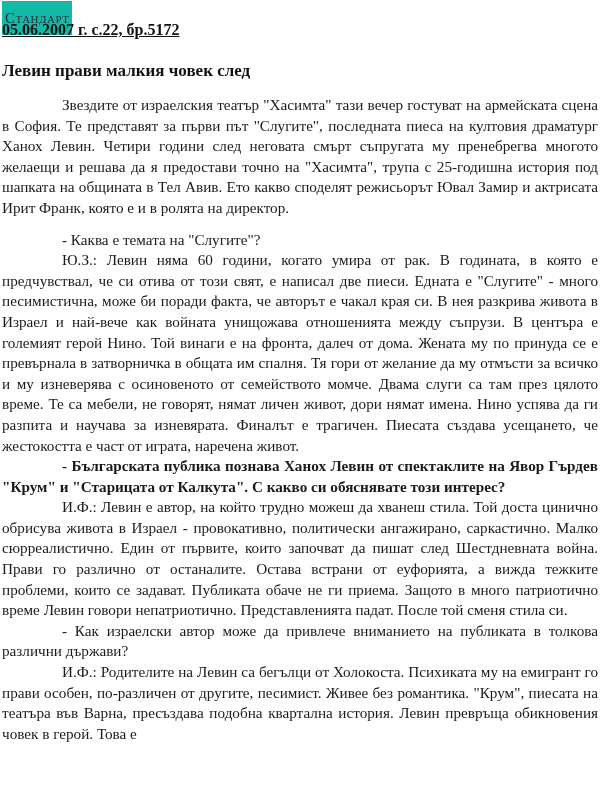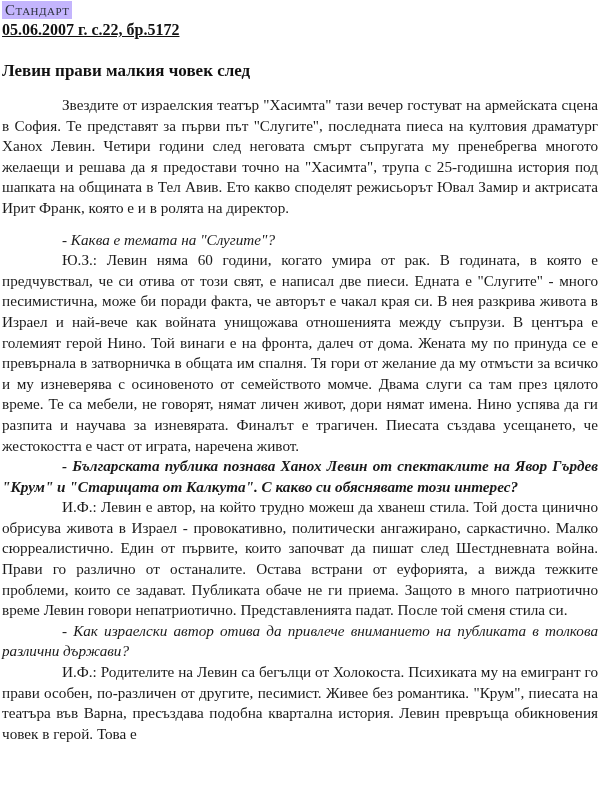--- a/index.html
+++ b/index.html
@@ -4,55 +4,55 @@
 <style>
   html, body { margin: 0; padding: 0; background: #ffffff; }
   body {
     width: 600px; height: 800px; overflow: hidden;
     font-family: "Liberation Serif", "DejaVu Serif", serif;
     color: #1a1a1a;
     position: relative;
   }
   .source {
     position: absolute; left: 2px; top: 1px;
-    background: #c4b5fd; color: #2a2f3a;
+    background: #14b8a6; color: #2a2f3a;
     font-size: 15px; letter-spacing: 0.5px;
-    padding: 0 3px; line-height: 18px;
+    padding: 8px 3px; line-height: 18px;
     font-variant: small-caps;
   }
   .meta {
     position: absolute; left: 2px; top: 20px;
     font-weight: bold; font-size: 16px; line-height: 20px;
     color: #111;
     text-decoration: underline;
   }
   .headline {
     position: absolute; left: 2px; top: 60px;
     font-weight: bold; font-size: 17px; line-height: 22px;
     color: #111;
   }
   .article {
     position: absolute; left: 2px; top: 95px; width: 596px;
     font-size: 15.2px; line-height: 20.6px;
     text-align: justify;
   }
   .article p { margin: 0; text-indent: 60px; }
-  .article p.q { font-style: italic; }
+  .article p.q { }
   .article p.q.bold { font-weight: bold; }
   .article .gap { height: 11px; }
 </style>
 </head>
 <body>
 
 <div class="source">Стандарт</div>
 <div class="meta">05.06.2007 г. с.22, бр.5172</div>
 <div class="headline">Левин прави малкия човек след</div>
 
 <div class="article">
   <p>Звездите от израелския театър "Хасимта" тази вечер гостуват на армейската сцена в София. Те представят за първи път "Слугите", последната пиеса на култовия драматург Ханох Левин. Четири години след неговата смърт съпругата му пренебрегва многото желаещи и решава да я предостави точно на "Хасимта", трупа с 25-годишна история под шапката на общината в Тел Авив. Ето какво споделят режисьорът Ювал Замир и актрисата Ирит Франк, която е и в ролята на директор.</p>
   <div class="gap"></div>
   <p class="q">- Каква е темата на "Слугите"?</p>
   <p>Ю.З.: Левин няма 60 години, когато умира от рак. В годината, в която е предчувствал, че си отива от този свят, е написал две пиеси. Едната е "Слугите" - много песимистична, може би поради факта, че авторът е чакал края си. В нея разкрива живота в Израел и най-вече как войната унищожава отношенията между съпрузи. В центъра е големият герой Нино. Той винаги е на фронта, далеч от дома. Жената му по принуда се е превърнала в затворничка в общата им спалня. Тя гори от желание да му отмъсти за всичко и му изневерява с осиновеното от семейството момче. Двама слуги са там през цялото време. Те са мебели, не говорят, нямат личен живот, дори нямат имена. Нино успява да ги разпита и научава за изневярата. Финалът е трагичен. Пиесата създава усещането, че жестокостта е част от играта, наречена живот.</p>
   <p class="q bold">- Българската публика познава Ханох Левин от спектаклите на Явор Гърдев "Крум" и "Старицата от Калкута". С какво си обяснявате този интерес?</p>
   <p>И.Ф.: Левин е автор, на който трудно можеш да хванеш стила. Той доста цинично обрисува живота в Израел - провокативно, политически ангажирано, саркастично. Малко сюрреалистично. Един от първите, които започват да пишат след Шестдневната война. Прави го различно от останалите. Остава встрани от еуфорията, а вижда тежките проблеми, които се задават. Публиката обаче не ги приема. Защото в много патриотично време Левин говори непатриотично. Представленията падат. После той сменя стила си.</p>
-  <p class="q">- Как израелски автор отива да привлече вниманието на публиката в толкова различни държави?</p>
+  <p class="q">- Как израелски автор може да привлече вниманието на публиката в толкова различни държави?</p>
   <p>И.Ф.: Родителите на Левин са бегълци от Холокоста. Психиката му на емигрант го прави особен, по-различен от другите, песимист. Живее без романтика. "Крум", пиесата на театъра във Варна, пресъздава подобна квартална история. Левин превръща обикновения човек в герой. Това е</p>
 </div>
 
 </body></html>

